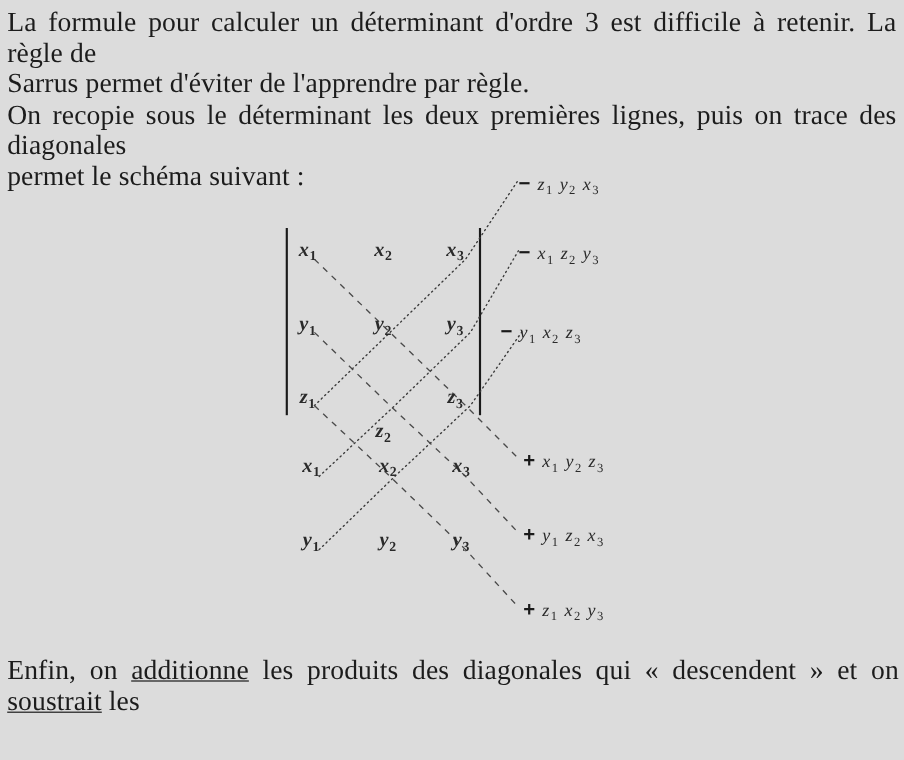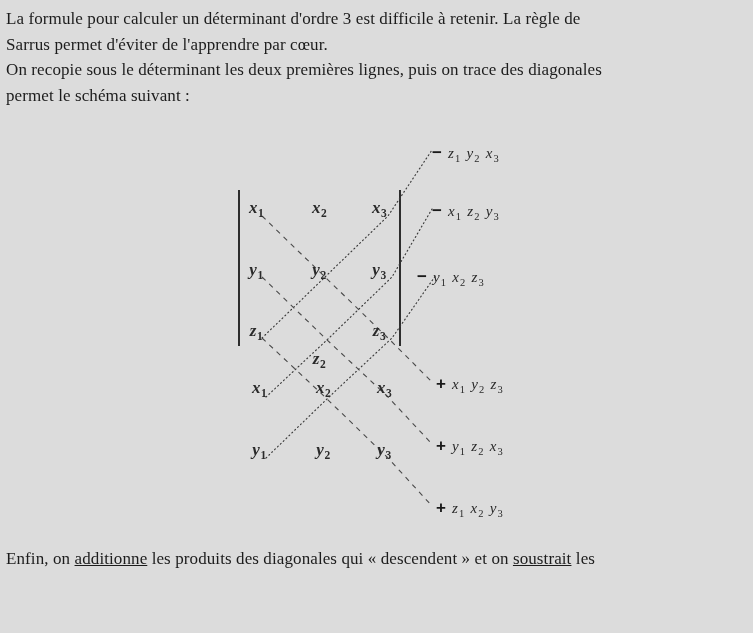--- a/index.html
+++ b/index.html
@@ -18,21 +18,21 @@
 
   #page {
     position: relative;
     width: 753px;
     height: 633px;
     box-sizing: border-box;
   }
 
   .para {
     position: absolute;
-    font-size: 17px;
+    font-size: 23px;
     line-height: 25.5px;
     text-align: justify;
     color: #1c1c1c;
     letter-spacing: 0.1px;
   }
 
   .para-top {
     left: 6px;
     top: 6px;
     width: 741px;
@@ -121,21 +121,21 @@
     top: 4px;
   }
 </style>
 </head>
 <body>
 
 <div id="page">
 
   <div class="para para-top">
     <p><span>La formule pour calculer un déterminant d'ordre 3 est difficile à retenir. La règle de</span></p>
-    <p class="nojust"><span>Sarrus permet d'éviter de l'apprendre par cœur.</span></p>
+    <p class="nojust"><span>Sarrus permet d'éviter de l'apprendre par règle.</span></p>
     <p><span>On recopie sous le déterminant les deux premières lignes, puis on trace des diagonales</span></p>
     <p class="nojust"><span>permet le schéma suivant :</span></p>
   </div>
 
   <div id="diagram">
     <svg width="753" height="415" viewBox="0 0 753 415" aria-hidden="true">
       <g id="det-bars">
           <line x1="239" x2="239" y1="68" y2="224" stroke="#1a1a1a" stroke-width="1.8"></line>
           <line x1="400" x2="400" y1="68" y2="224" stroke="#1a1a1a" stroke-width="1.8"></line>
         </g>

